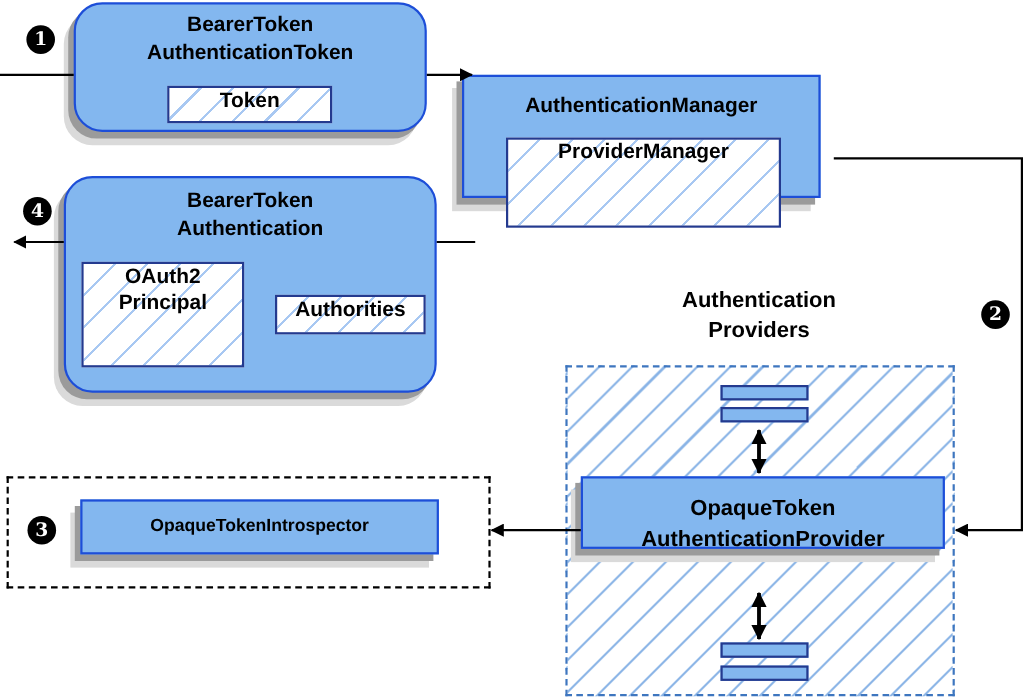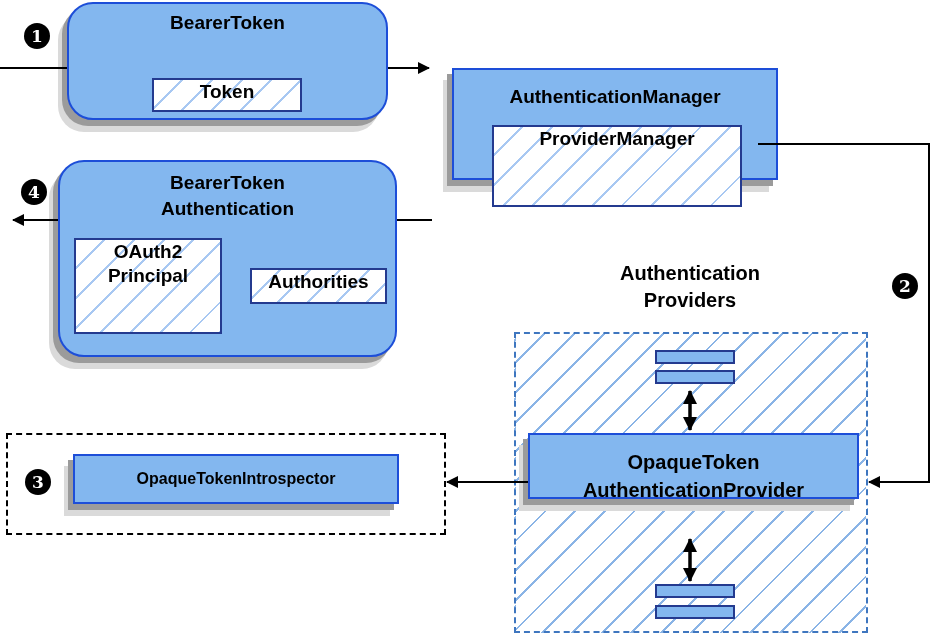--- a/index.html
+++ b/index.html
@@ -24,21 +24,21 @@
     font-size:20px;line-height:27px;z-index:2;
   }
   
   .node{
     position:absolute;box-sizing:border-box;background:#83b7ef;
     border:2px solid #1d4ed8;text-align:center;z-index:3;
     box-shadow:-5px 6px 0 #9b9b9b,-9px 12px 0 #dadada;
   }
   .rounded{border-radius:26px;border-width:2.5px;}
   .n-btat{left:67px;top:2px;width:321px;height:118px;}
-  .n-am{left:452px;top:68px;width:326px;height:112px;}
+  .n-am{left:420px;top:68px;width:326px;height:112px;}
   .n-bta{left:58px;top:160px;width:339px;height:197px;}
   .n-otap{left:528px;top:433px;width:331px;height:66px;font-size:20px;line-height:28px;padding-top:13px;}
   .n-oti{left:73px;top:454px;width:326px;height:50px;font-size:16px;line-height:46px;}
   .node-title{margin-top:6px;font-size:19px;line-height:26px;}
   .n-am .node-title{margin-top:14px;}
   .n-bta .node-title{margin-top:8px;}
   .tspan{display:block;}
   
   .hatch-box{
     position:absolute;box-sizing:border-box;background-color:#fff;
@@ -84,20 +84,21 @@
   <div class="providers-heading">
     <span class="tspan">Authentication</span>
     <span class="tspan">Providers</span>
   </div>
 
   <div class="dotted-container"></div>
 
   <div class="node rounded n-btat">
     <div class="node-title">
       <span class="tspan">BearerToken</span>
+      <span class="tspan">AuthenticationToken</span>
     </div>
     <div class="hatch-box hb-token">
       <span>Token</span>
     </div>
   </div>
 
   <div class="node n-am">
     <div class="node-title">AuthenticationManager</div>
     <div class="hatch-box hb-pm">
       <span>ProviderManager</span>

